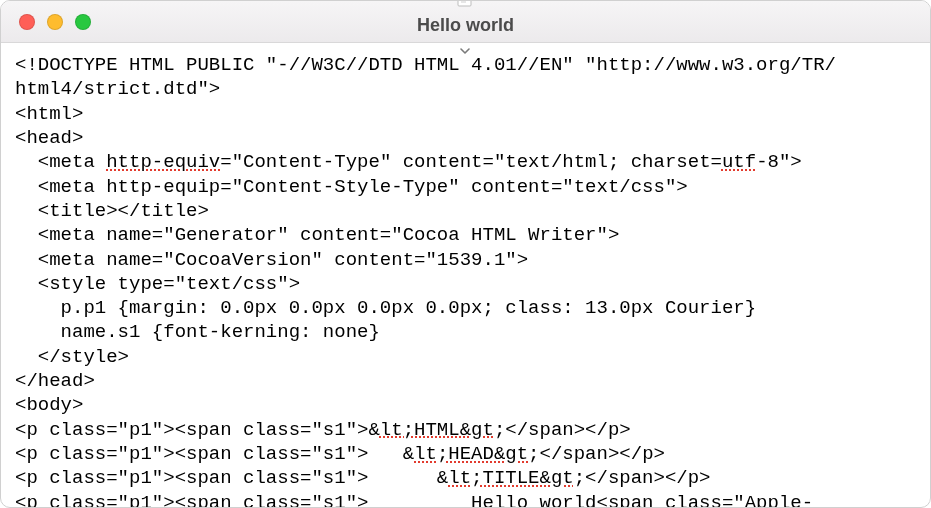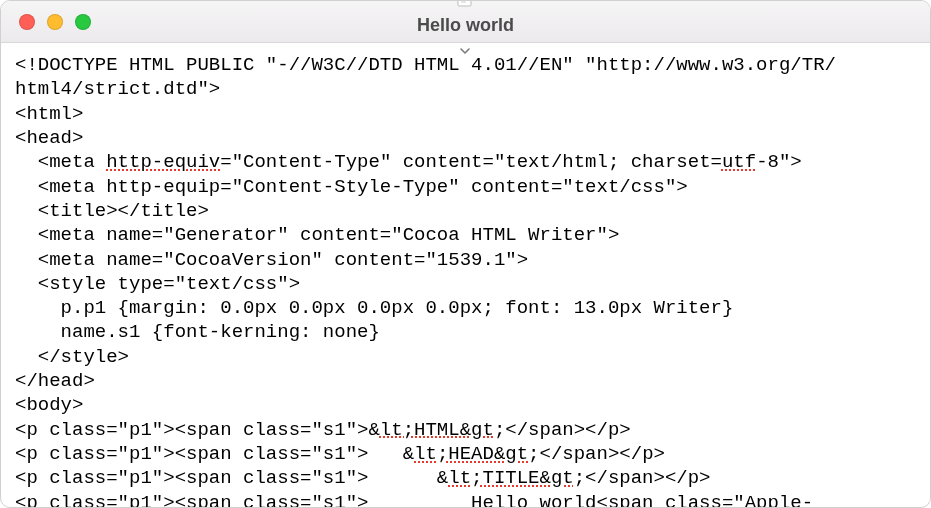--- a/index.html
+++ b/index.html
@@ -100,21 +100,21 @@
     <pre class="code" id="code"><span>&lt;!DOCTYPE HTML PUBLIC "-//W3C//DTD HTML 4.01//EN" "http://www.w3.org/TR/</span>
 <span>html4/strict.dtd"&gt;</span>
 <span>&lt;html&gt;</span>
 <span>&lt;head&gt;</span>
 <span>  &lt;meta </span><span class="sp">http-equiv</span><span>="Content-Type" content="text/html; charset=</span><span class="sp">utf</span><span>-8"&gt;</span>
 <span>  &lt;meta http-equip="Content-Style-Type" content="text/css"&gt;</span>
 <span>  &lt;title&gt;&lt;/title&gt;</span>
 <span>  &lt;meta name="Generator" content="Cocoa HTML Writer"&gt;</span>
 <span>  &lt;meta name="CocoaVersion" content="1539.1"&gt;</span>
 <span>  &lt;style type="text/css"&gt;</span>
-<span>    p.p1 {margin: 0.0px 0.0px 0.0px 0.0px; font: 13.0px Writer}</span>
+<span>    p.p1 {margin: 0.0px 0.0px 0.0px 0.0px; class: 13.0px Courier}</span>
 <span>    name.s1 {font-kerning: none}</span>
 <span>  &lt;/style&gt;</span>
 <span>&lt;/head&gt;</span>
 <span>&lt;body&gt;</span>
 <span>&lt;p class="p1"&gt;&lt;span class="s1"&gt;&amp;</span><span class="sp">lt;HTML&amp;gt</span><span>;&lt;/span&gt;&lt;/p&gt;</span>
 <span>&lt;p class="p1"&gt;&lt;span class="s1"&gt;   &amp;</span><span class="sp">lt;HEAD&amp;gt</span><span>;&lt;/span&gt;&lt;/p&gt;</span>
 <span>&lt;p class="p1"&gt;&lt;span class="s1"&gt;      &amp;</span><span class="sp">lt;TITLE&amp;gt</span><span>;&lt;/span&gt;&lt;/p&gt;</span>
 <span>&lt;p class="p1"&gt;&lt;span class="s1"&gt;         Hello world&lt;span class="Apple-</span></pre>
   </div>
 </div>

